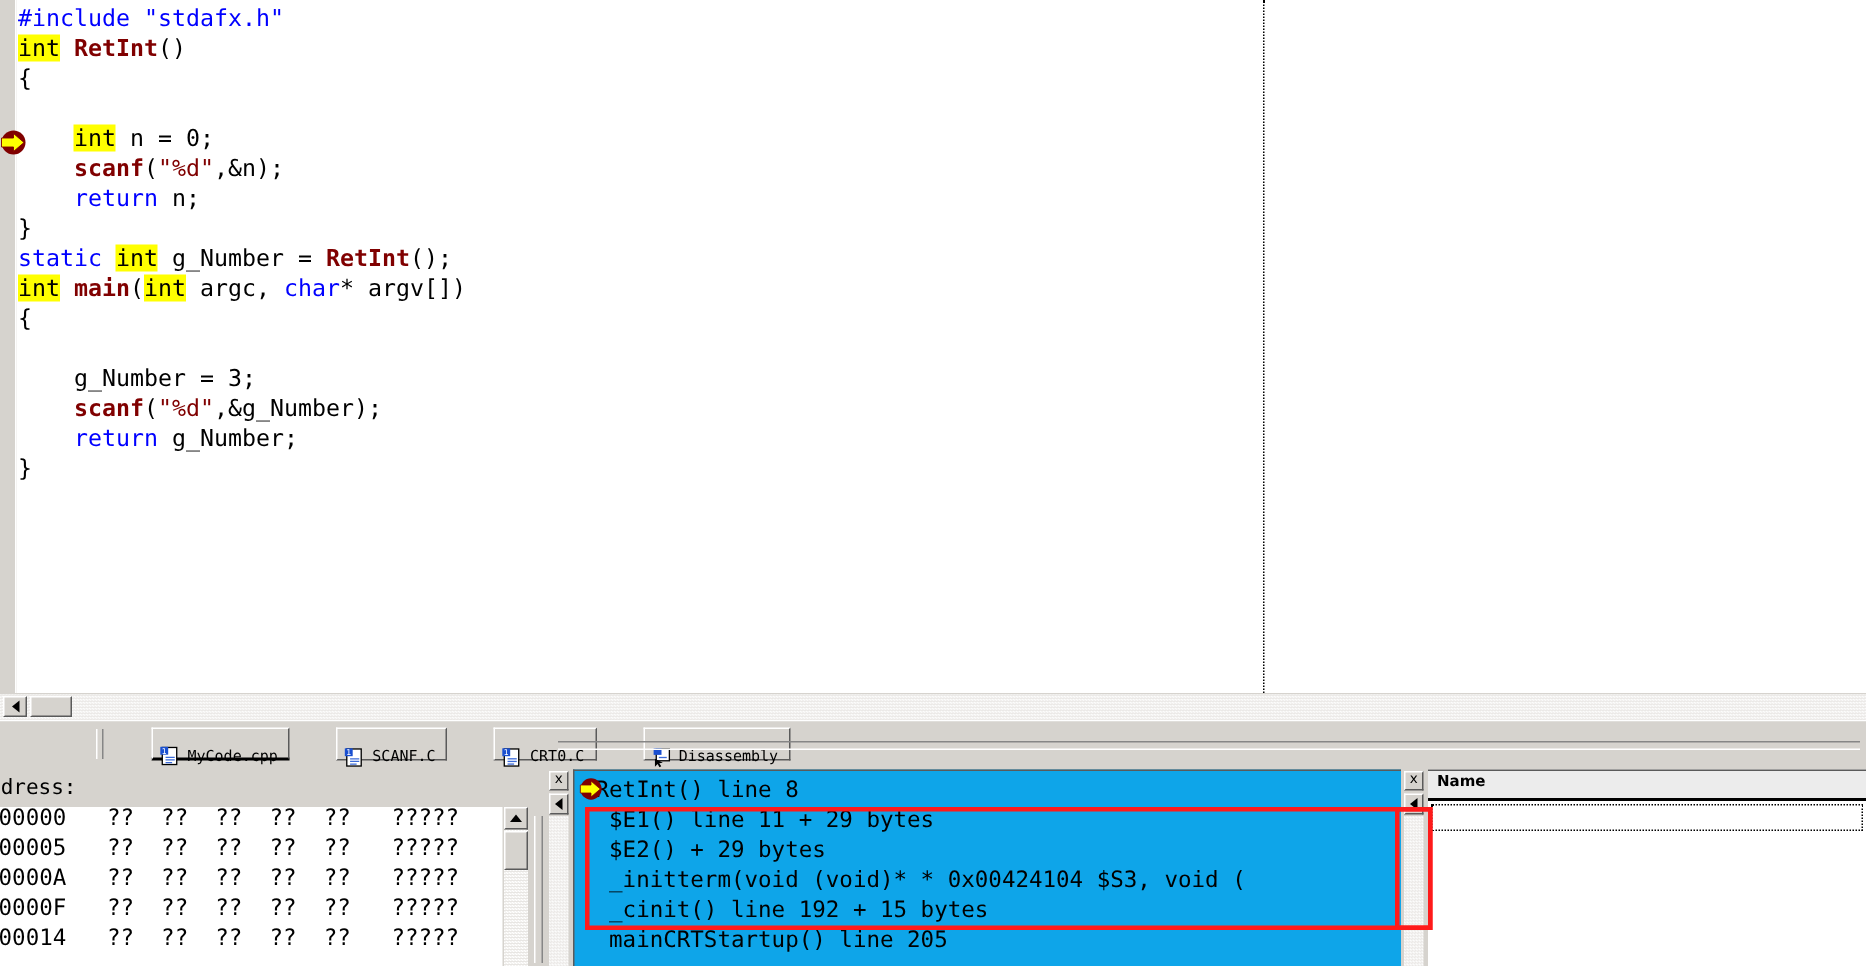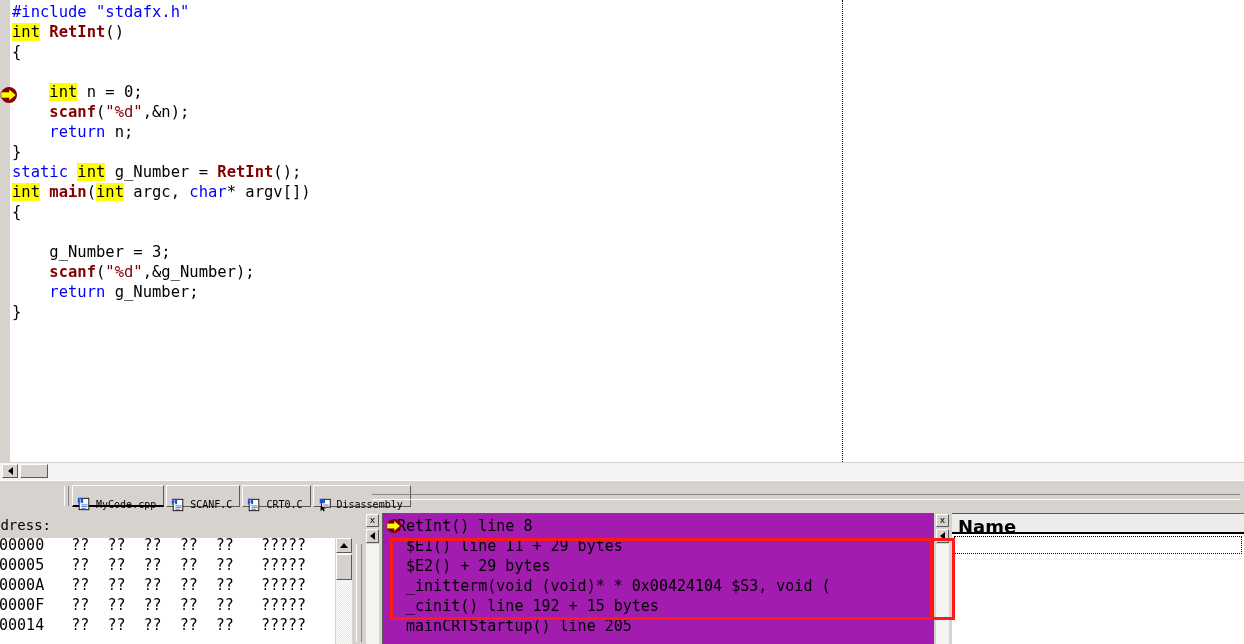--- a/index.html
+++ b/index.html
@@ -98,20 +98,21 @@
   .tab {
     display: flex; align-items: center; gap: 5px;
     height: 22px; padding: 17px 7px 0 4px; margin-right: 2px;
     background: #d6d3ce;
     border: 1px solid #ffffff;
     border-right-color: #5a5a5a; border-bottom-color: #5a5a5a;
     box-sizing: border-box;
     font-family: "DejaVu Sans Mono", monospace;
     font-size: 10px; color: #000000;
     white-space: nowrap;
+    margin-left: 29px;
   }
   .tab.active {
     border-bottom: 2px solid #000000;
     background: #d6d3ce;
   }
   .tab-icon { width: 14px; height: 14px; flex: 0 0 14px; }
   .tab-rule {
     position: absolute; left: 372px; top: 13px; right: 4px; height: 4px;
     border-top: 1px solid #868686; border-bottom: 1px solid #ffffff;
   }
@@ -215,21 +216,21 @@
     width: 0; height: 0;
     border-top: 4px solid transparent; border-bottom: 4px solid transparent;
     border-right: 5px solid #000000;
   }
   .pane-vtrack {
     position: absolute; left: 2px; top: 32px; width: 13px; height: 100px;
     background: repeating-conic-gradient(#ffffff 0% 25%, #e8e6e3 0% 50%) 50% / 2px 2px;
   }
   .cs-body {
     position: absolute; left: 18px; top: 1px; width: 558px; height: 131px;
-    background: #a21caf;
+    background: #0ea5e9;
     border-top: 1px solid #5a5a5a; border-left: 1px solid #5a5a5a;
     box-sizing: border-box; overflow: hidden;
   }
   .cs-lines {
     position: absolute; left: 14px; top: 2px;
     font-family: "DejaVu Sans Mono", monospace; font-size: 15px;
     line-height: 20px; color: #000000; white-space: pre;
   }
   .cs-ip {
     position: absolute; left: 22px; top: 6px; width: 16px; height: 16px;
@@ -244,21 +245,21 @@
     position: absolute; left: 18px; top: 1px; width: 292px; height: 131px;
     background: #ffffff;
     border-top: 1px solid #5a5a5a;
     box-sizing: border-box; overflow: hidden;
   }
   .var-header {
     position: absolute; left: 0; top: 0; width: 292px; height: 20px;
     background: #ececec;
     border-bottom: 2px solid #000000;
     box-sizing: border-box;
-    font-family: "DejaVu Sans", sans-serif; font-weight: bold; font-size: 18px;
+    font-family: "DejaVu Sans", sans-serif; font-weight: bold; font-size: 10px;
     color: #000000; padding: 2px 0 0 6px;
   }
   .var-focusrow {
     position: absolute; left: 2px; top: 22px; width: 288px; height: 18px;
     border: 1px dotted #000000;
     box-sizing: border-box;
   }
 
   
   .red-box {

